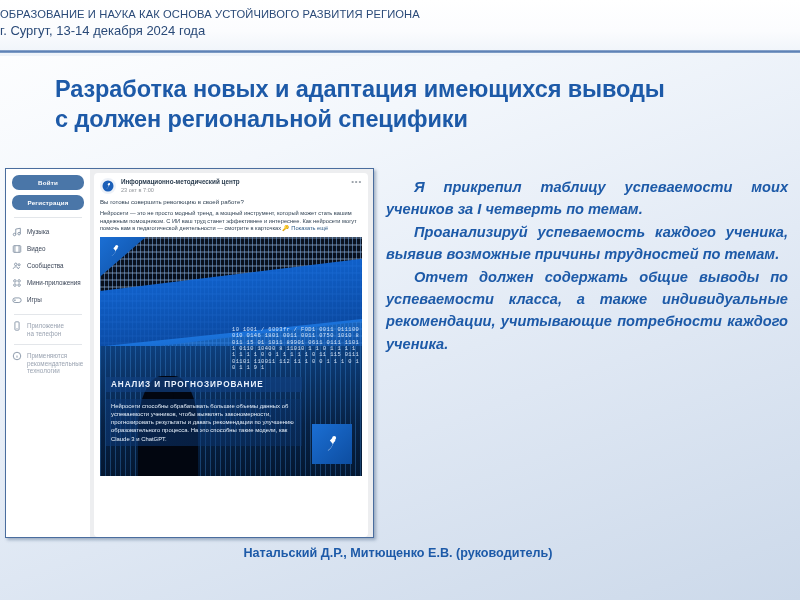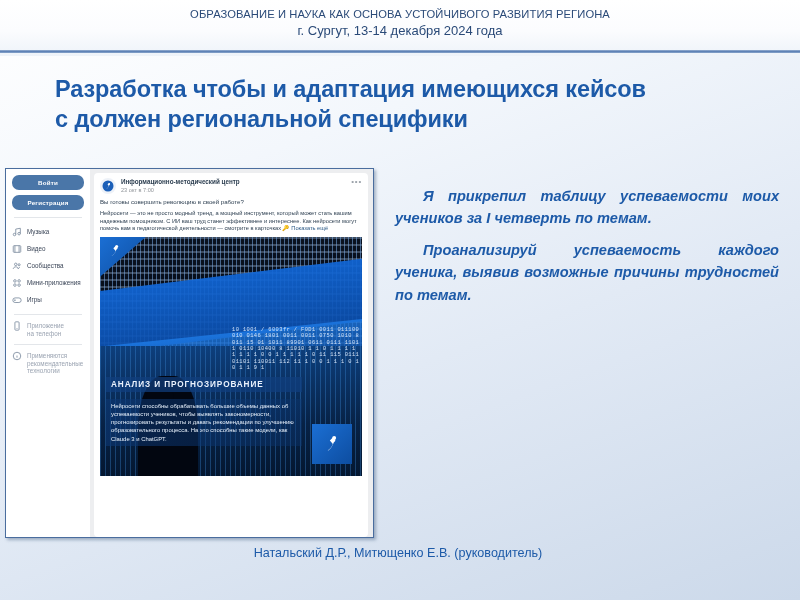--- a/index.html
+++ b/index.html
@@ -10,21 +10,21 @@
   body {
     font-family: "Liberation Sans", sans-serif;
     background: linear-gradient(160deg, #ffffff 0%, #f3f7fc 28%, #e2eaf5 58%, #ccd9ea 100%);
     position: relative;
   }
 
   
   .header-band {
     position: absolute; left: 0; top: 0; width: 800px; height: 56px;
     background: linear-gradient(180deg, #ffffff 0%, #fbfcfe 55%, #eef3f9 100%);
-    text-align: center;
+    text-align: left;
   }
   .header-line1 {
     margin: 0; padding-top: 8px;
     font-size: 11.2px; letter-spacing: .1px;
     color: #2a4a78; font-weight: 400;
   }
   .header-line2 {
     margin: 0; padding-top: 3px;
     font-size: 13px; color: #2a4a78; font-weight: 400;
   }
@@ -179,40 +179,40 @@
   .card-logo svg { width: 26px; height: 26px; }
 
   
   .prompt {
     position: absolute; left: 386px; top: 176px; width: 402px;
     color: #1d5aa8;
     font-weight: bold; font-style: italic;
     font-size: 14.6px; line-height: 22.4px;
     text-align: justify;
   }
-  .prompt p { margin: 9px; text-indent: 28px; }
+  .prompt p { margin: 0; text-indent: 28px; }
 
   
   .authors {
     position: absolute; left: 0; top: 546px; width: 796px;
     text-align: center;
-    color: #1d5aa8; font-weight: normal; font-size: 12.6px;
+    color: #1d5aa8; font-weight: bold; font-size: 12.6px;
   }
 </style>
 </head>
 <body>
 
 <div class="header-band">
   <p class="header-line1">ОБРАЗОВАНИЕ И НАУКА КАК ОСНОВА УСТОЙЧИВОГО РАЗВИТИЯ РЕГИОНА</p>
   <p class="header-line2">г. Сургут, 13-14 декабря 2024 года</p>
 </div>
 <div class="header-rule"></div>
 
 <div class="slide-title">
-  <div>Разработка чтобы и адаптация имеющихся кейсов</div>
+  <div>Разработка новых и адаптация имеющихся выводы</div>
   <div>с должен региональной специфики</div>
 </div>
 
 <div class="shot">
 
   <div class="vk-rail">
     <div class="vk-btn">Войти</div>
     <div class="vk-btn">Регистрация</div>
     <div class="vk-sep"></div>
 
@@ -348,15 +348,16 @@
         </div>
       </div>
 
     </div>
   </div>
 </div>
 
 <div class="prompt">
   <p>Я прикрепил таблицу успеваемости моих учеников за I четверть по темам.</p>
   <p>Проанализируй успеваемость каждого ученика, выявив возможные причины трудностей по темам.</p>
+  <p>Отчет должен содержать общие выводы по успеваемости класса, а также индивидуальные рекомендации, учитывающие потребности каждого ученика.</p>
 </div>
 
 <div class="authors">Натальский Д.Р., Митющенко Е.В. (руководитель)</div>
 
 </body></html>

